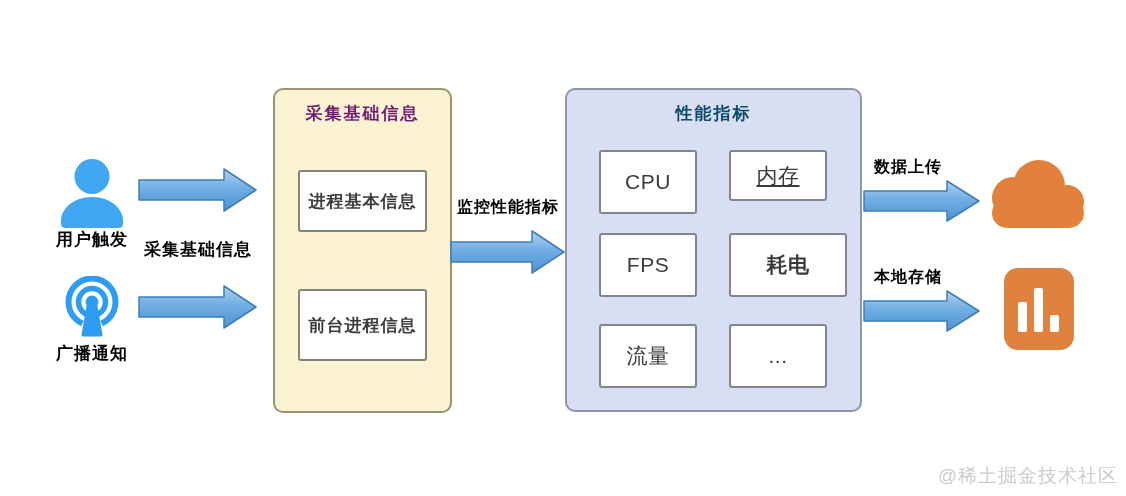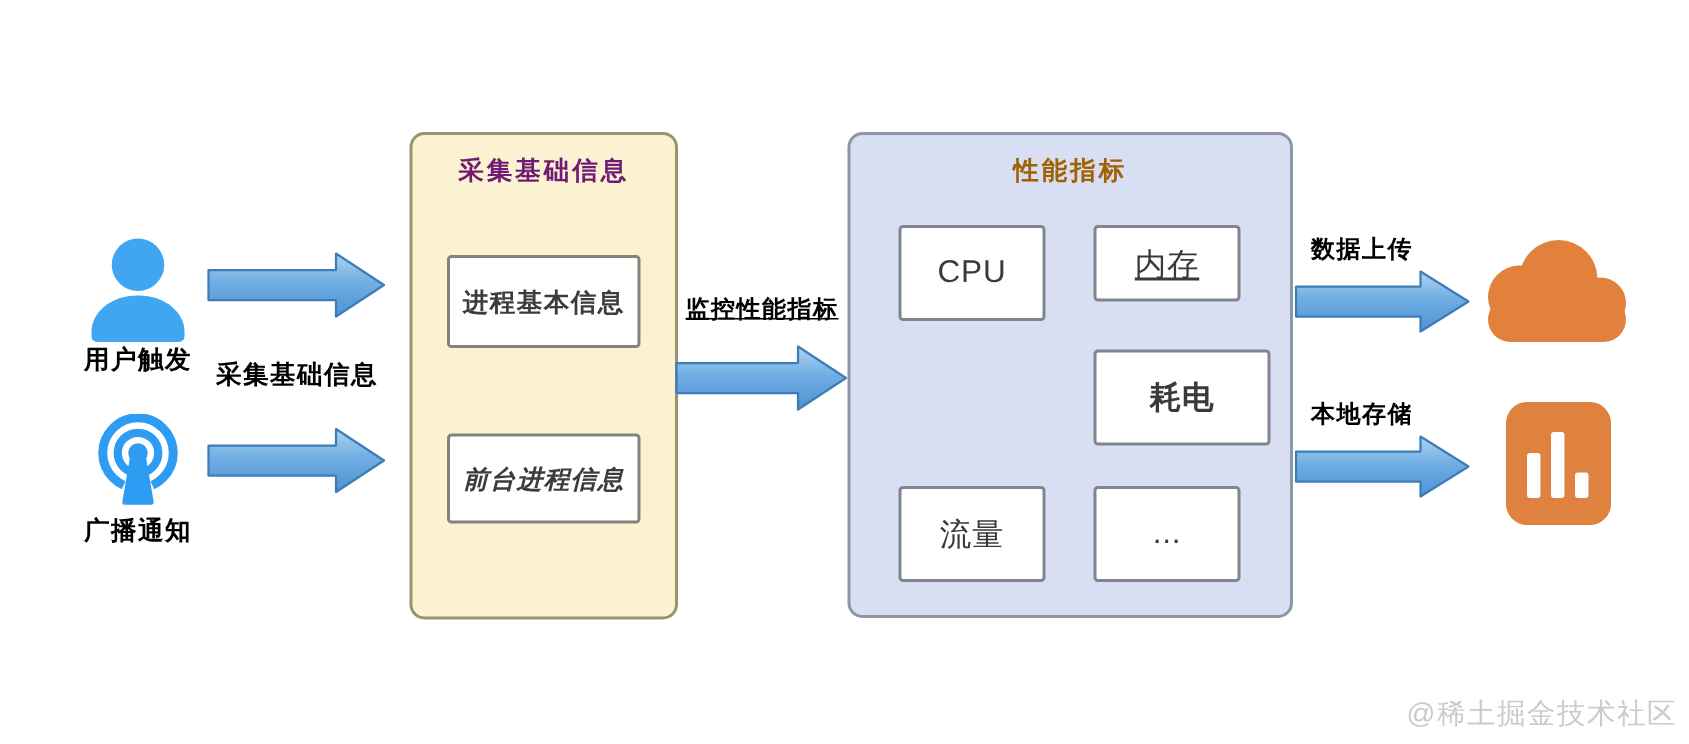--- a/index.html
+++ b/index.html
@@ -21,21 +21,21 @@
     background:#faf2d0; border:2px solid #9a936f;
   }
   .panel-metrics {
     left:565px; top:88px; width:297px; height:324px;
     background:#d9dff2; border:2px solid #8d96a5;
   }
   .panel-title {
     position:absolute; left:0; right:0; top:12px; text-align:center;
     font-weight:bold; font-size:17px; color:#701a75; letter-spacing:2px;
   }
-  .panel-metrics .panel-title { color:#a16207; }
+  .panel-metrics .panel-title { color:#0c4a6e; }
   .ibox {
     position:absolute; background:#ffffff; border:2px solid #83837a; border-radius:3px;
     box-sizing:border-box; display:flex; align-items:center; justify-content:center;
     font-size:17px; font-weight:bold; color:#3c3c3c; letter-spacing:1px;
   }
   .metric {
     position:absolute; background:#ffffff; border:2px solid #80858f; border-radius:3px;
     box-sizing:border-box; display:flex; align-items:center; justify-content:center;
     font-size:21px; font-weight:normal; color:#3a3a3a; letter-spacing:0.5px;
   }
@@ -91,41 +91,42 @@
             <stop offset="1" stop-color="#4e93d6"></stop>
       </linearGradient>
         </defs>
       <polygon points="1,12 86,12 86,1 118,22 86,43 86,32 1,32" fill="url(#g2)" stroke="#3e7cb8" stroke-width="1.5" stroke-linejoin="round"></polygon>
     </svg>
   </div>
 
   <div class="panel panel-collect">
     <div class="panel-title">采集基础信息</div>
     <div class="ibox" style="left:23px; top:80px; width:129px; height:62px;">进程基本信息</div>
-    <div class="ibox" style="left:23px; top:199px; width:129px; height:60px;font-style:italic;">前台进程信息</div>
+    <div class="ibox" style="left:23px; top:199px; width:129px; height:72px;">前台进程信息</div>
   </div>
 
-  <div class="lbl lbl-sm" style="left:450px; top:197px; width:116px;text-decoration:underline;">监控性能指标</div>
+  <div class="lbl lbl-sm" style="left:450px; top:197px; width:116px;">监控性能指标</div>
   <div class="abs" style="left:450px; top:230px;">
     <svg width="116" height="44" viewBox="0 0 116 44">
       <defs>
           <linearGradient id="g3" x1="0" y1="0" x2="0" y2="1">
         <stop offset="0" stop-color="#aed3f2"></stop>
             <stop offset="0.45" stop-color="#71aee2"></stop>
             <stop offset="1" stop-color="#4e93d6"></stop>
       </linearGradient>
         </defs>
       <polygon points="1,12 82,12 82,1 114,22 82,43 82,32 1,32" fill="url(#g3)" stroke="#3e7cb8" stroke-width="1.5" stroke-linejoin="round"></polygon>
     </svg>
   </div>
 
   <div class="panel panel-metrics">
     <div class="panel-title">性能指标</div>
     <div class="metric" style="left:32px;  top:60px;  width:98px; height:64px;">CPU</div>
     <div class="metric" style="left:162px; top:60px;  width:98px; height:51px;text-decoration:underline;">内存</div>
+    <div class="metric" style="left:32px;  top:143px; width:98px; height:64px;">FPS</div>
     <div class="metric" style="left:162px; top:143px; width:118px; height:64px;font-weight:bold;">耗电</div>
     <div class="metric" style="left:32px;  top:234px; width:98px; height:64px;">流量</div>
     <div class="metric" style="left:162px; top:234px; width:98px; height:64px;">...</div>
   </div>
 
   <div class="lbl lbl-sm" style="left:858px; top:157px; width:100px;">数据上传</div>
   <div class="abs" style="left:863px; top:180px;">
     <svg width="118" height="42" viewBox="0 0 118 42">
       <defs>
           <linearGradient id="g4" x1="0" y1="0" x2="0" y2="1">

